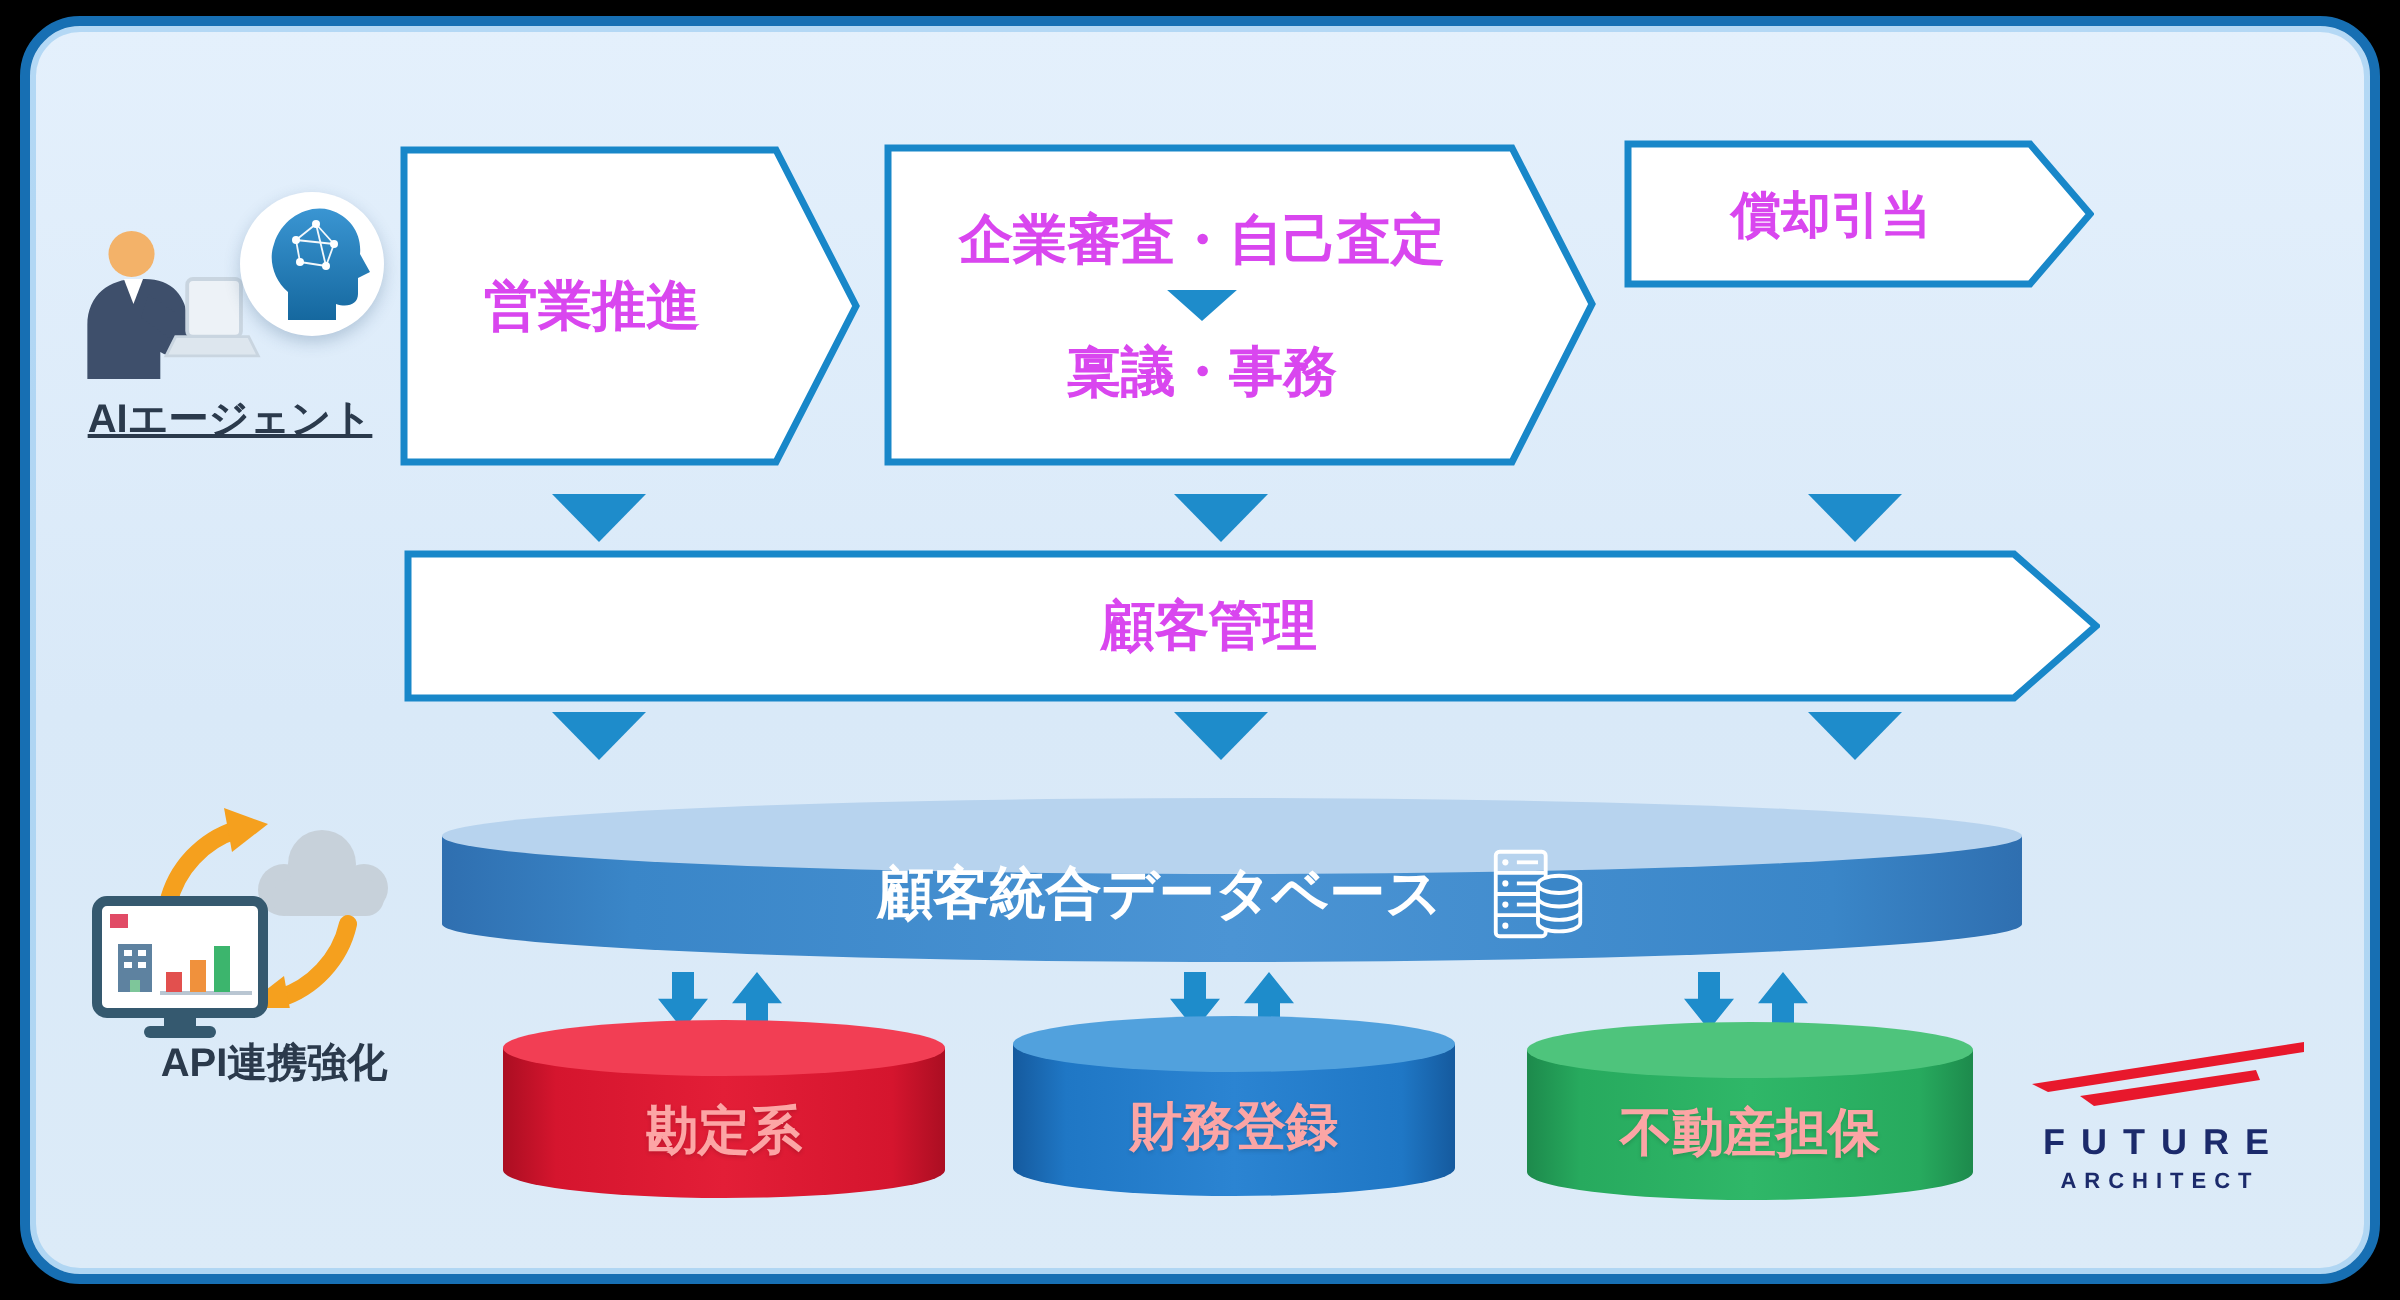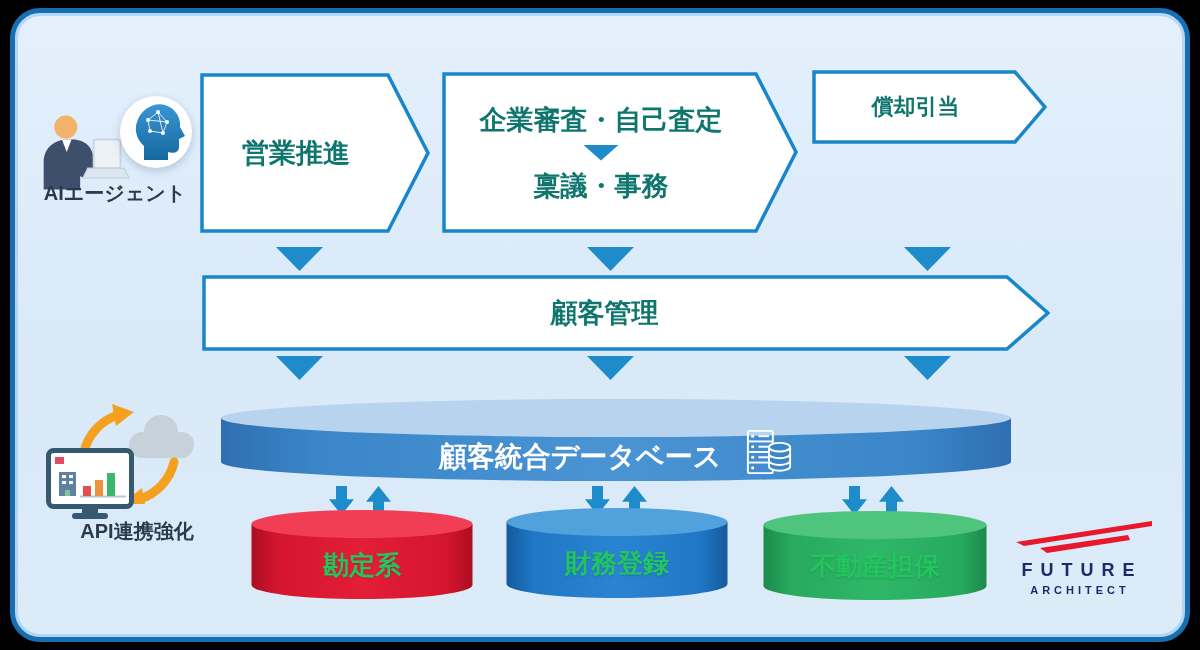--- a/index.html
+++ b/index.html
@@ -6,31 +6,31 @@
   .stage{position:relative;width:1200px;height:650px;background:#000;overflow:hidden;
          font-family:"Liberation Sans","DejaVu Sans",sans-serif;}
   .panel{position:absolute;left:10px;top:8px;width:1170px;height:624px;border-radius:30px;
          border:5px solid #176fb3;box-shadow:inset 0 0 0 3px rgba(140,196,238,.55);
          background:linear-gradient(180deg,#e4f0fc 0%,#d9e9f8 55%,#dcebf8 100%);}
   .abs{position:absolute;}
   
   .chev{position:absolute;}
   .chev svg{position:absolute;left:0;top:0;}
   .chev .lbl{position:absolute;inset:0;display:flex;align-items:center;justify-content:center;
-             color:#0f766e;font-weight:700;}
+             color:#d946ef;font-weight:700;}
   .chev .col{flex-direction:column;}
-  .fs27{font-size:27px;} .fs25{font-size:22px;}
+  .fs27{font-size:27px;} .fs25{font-size:25px;}
   .tri{position:absolute;width:47px;height:24px;background:#1e8ccb;
        clip-path:polygon(0 0,100% 0,50% 100%);}
   .tri-in{width:36px;height:16px;background:#1e8ccb;clip-path:polygon(0 0,100% 0,50% 100%);margin:7px 0;}
   
   .cyl{position:absolute;}
   .cyl .lbl{position:absolute;left:0;right:0;display:flex;align-items:center;justify-content:center;
-            color:#22c55e;font-weight:700;font-size:26px;text-shadow:0 1px 2px rgba(0,0,0,.15);}
-  .db-lbl{position:absolute;left:0;right:0;top:20px;height:58px;display:flex;align-items:flex-end;
+            color:#fca5a5;font-weight:700;font-size:26px;text-shadow:0 1px 2px rgba(0,0,0,.15);}
+  .db-lbl{position:absolute;left:0;right:0;top:20px;height:58px;display:flex;align-items:center;
           justify-content:center;gap:24px;color:#fff;font-weight:700;font-size:28px;}
   
   .pair{position:absolute;display:flex;gap:12px;width:62px;height:29px;}
   .arr-down{width:25px;height:29px;background:#1e8ccb;
     clip-path:polygon(28% 0,72% 0,72% 46%,100% 46%,50% 100%,0 46%,28% 46%);}
   .arr-up{width:25px;height:29px;background:#1e8ccb;
     clip-path:polygon(50% 0,100% 54%,72% 54%,72% 100%,28% 100%,28% 54%,0 54%);}
   .side-label{position:absolute;text-align:center;color:#2b3a4c;font-weight:600;font-size:20px;}
   .brain-wrap{position:absolute;width:72px;height:72px;border-radius:50%;background:#fff;
               box-shadow:0 3px 8px rgba(40,80,120,.25);}
@@ -76,21 +76,21 @@
       </g>
       <g fill="#fff">
         <circle cx="28" cy="24" r="2"></circle>
           <circle cx="38" cy="16" r="2"></circle>
           <circle cx="47" cy="26" r="2"></circle>
         <circle cx="43" cy="37" r="2"></circle>
           <circle cx="30" cy="35" r="2"></circle>
       </g>
     </svg>
   </div>
-  <div class="side-label" style="left:30px;top:180px;width:170px;">AIエージェント</div>
+  <div class="side-label" style="left:30px;top:196px;width:170px;text-decoration:underline;">AIエージェント</div>
 
   <div class="chev" style="left:200px;top:73px;width:232px;height:160px;">
     <svg width="232" height="160">
         <polygon points="2,2 188,2 228,80 188,158 2,158" fill="#fff" stroke="#1887c9" stroke-width="3.5"></polygon>
       </svg>
     <div class="lbl fs27" style="padding-right:40px;">営業推進</div>
   </div>
 
   <div class="chev" style="left:442px;top:72px;width:356px;height:161px;">
     <svg width="356" height="161">

